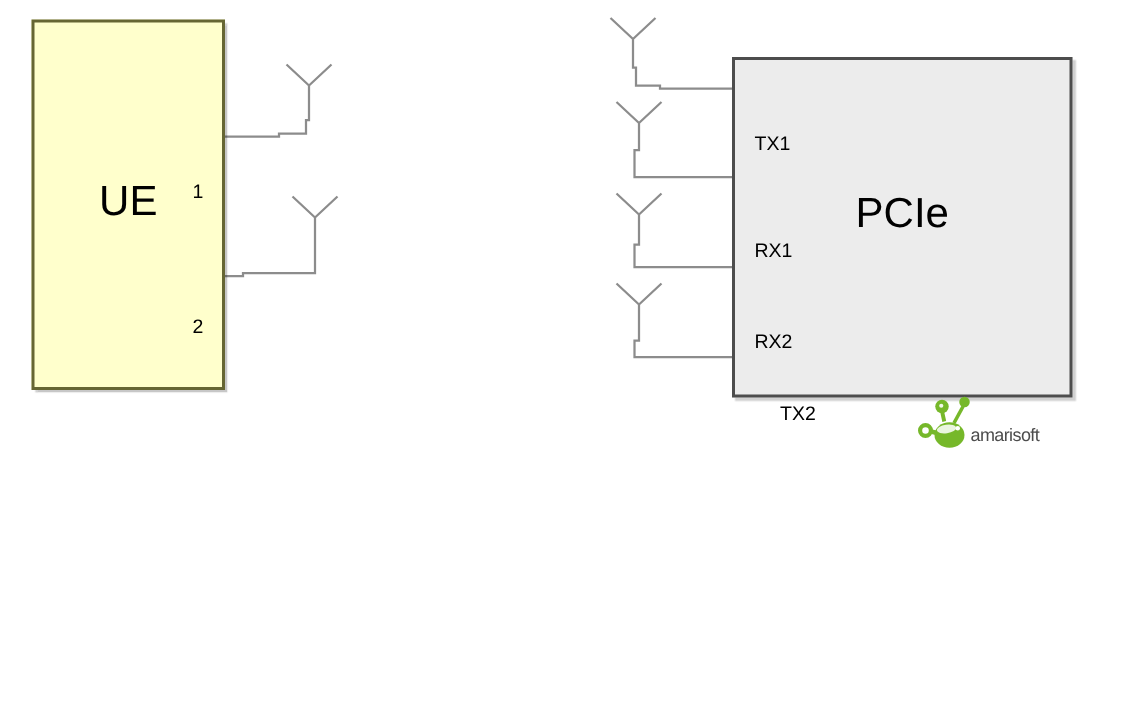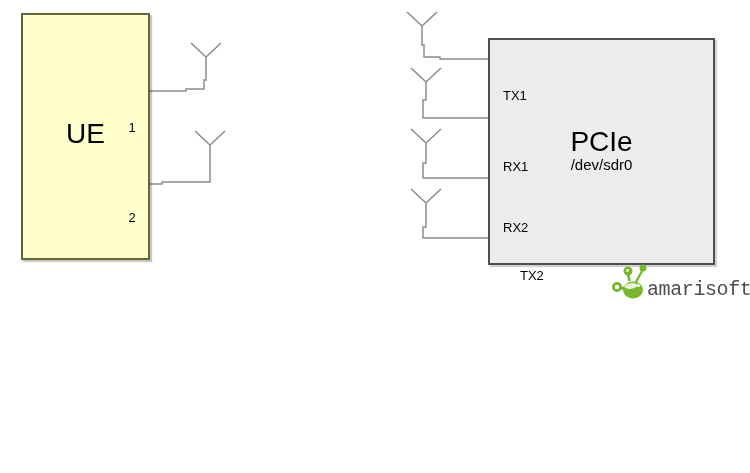--- a/index.html
+++ b/index.html
@@ -46,22 +46,22 @@
   #sdr-port-rx2{left:13px; top:144px;}
   #sdr-port-tx2{left:30px; top:192px;}
   #wires{position:absolute; left:0; top:0; pointer-events:none;}
   .wire{stroke:var(--wire); stroke-width:1.5; fill:none;}
   #amarisoft-logo{position:absolute; left:610px; top:262px; width:130px; height:44px;}
   #logo-mark{position:absolute; left:0; top:0;}
   .lg{fill:var(--logo-green);}
   .lg-line{stroke:var(--logo-green); fill:none;}
   #logo-text{
     position:absolute; left:37px; top:19px;
-    font-size:20px; line-height:18px; letter-spacing:-0.4px;
-    color:var(--logo-text-color); white-space:nowrap;font-family:Liberation Mono, monospace;
+    font-size:12px; line-height:18px; letter-spacing:-0.4px;
+    color:var(--logo-text-color); white-space:nowrap;
   }
 </style>
 </head>
 <body>
 
 <div id="stage">
 
   <svg id="wires" width="750" height="473" viewBox="0 0 750 473">
     <path class="wire" d="M150 91 H186 V89 H204 V80 H206 V57 M206 57 L191 43 M206 57 L221 43"></path>
     <path class="wire" d="M150 184 H162 V182 H210 V145 M210 145 L195 131 M210 145 L225 131"></path>
@@ -72,21 +72,20 @@
   </svg>
 
   <div id="ue-node" class="node">
     <div id="ue-title" class="node-title">UE</div>
     <span id="ue-port-1" class="port-label">1</span>
     <span id="ue-port-2" class="port-label">2</span>
   </div>
 
   <div id="sdr-node" class="node">
     <div id="sdr-title" class="node-title">PCIe</div>
-    <div id="sdr-subtitle">/dev/sdr0</div>
     <span id="sdr-port-tx1" class="port-label">TX1</span>
     <span id="sdr-port-rx1" class="port-label">RX1</span>
     <span id="sdr-port-rx2" class="port-label">RX2</span>
     <span id="sdr-port-tx2" class="port-label">TX2</span>
   </div>
 
   <div id="amarisoft-logo">
     <svg id="logo-mark" width="40" height="44" viewBox="0 0 40 44">
       <line class="lg-line" x1="10" y1="25.5" x2="16" y2="27" stroke-width="3"></line>
       <line class="lg-line" x1="19.5" y1="19" x2="18" y2="12" stroke-width="2.6"></line>

